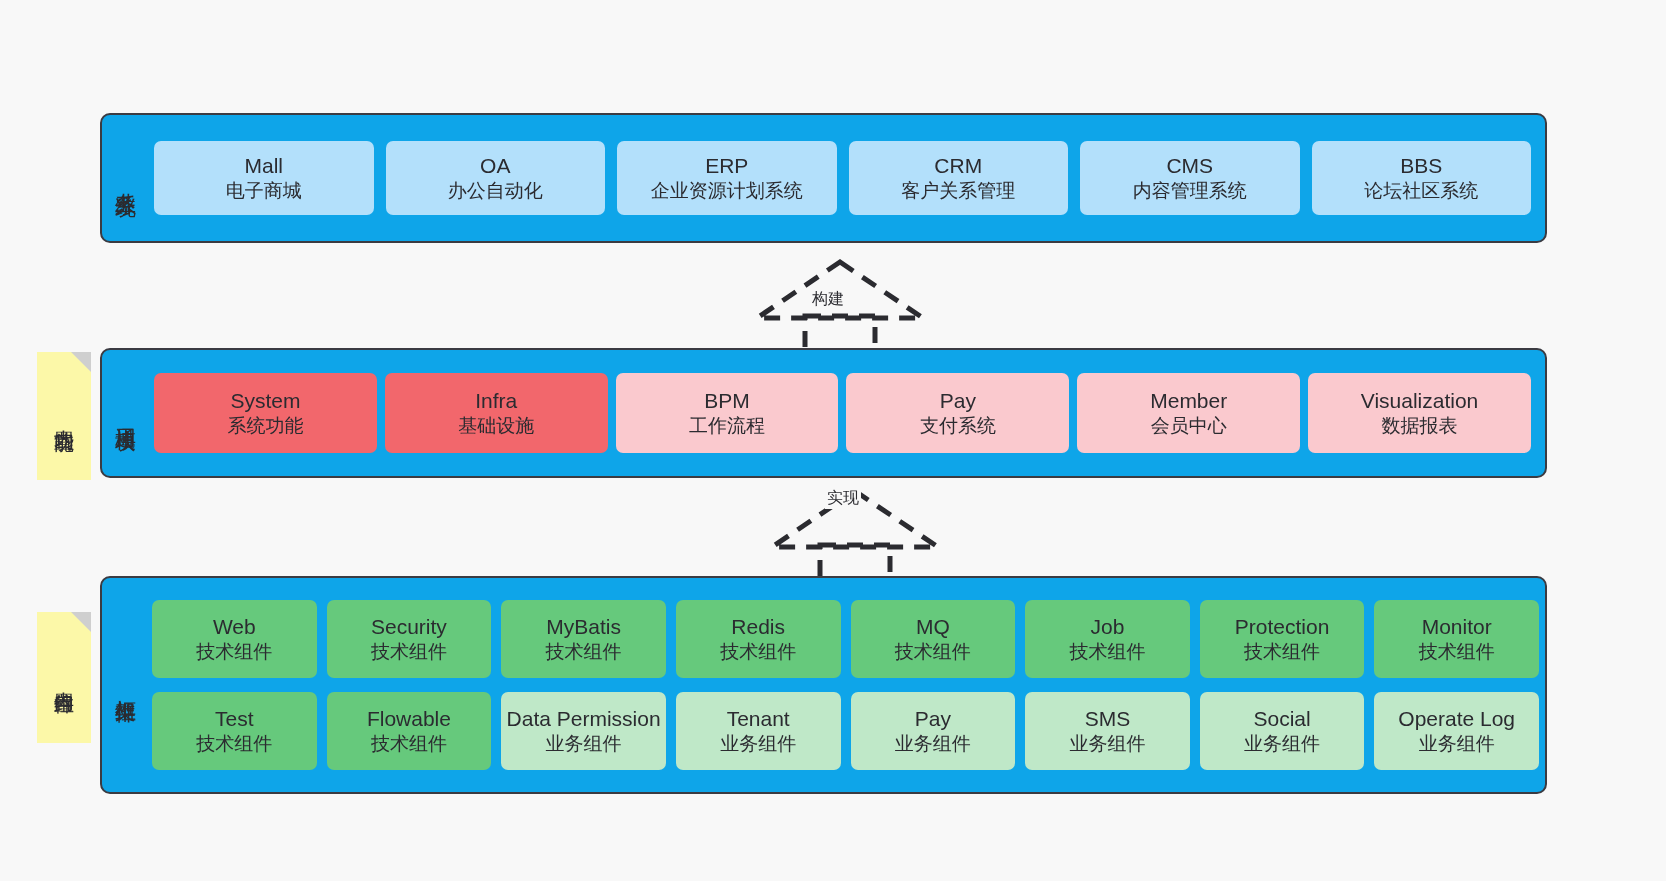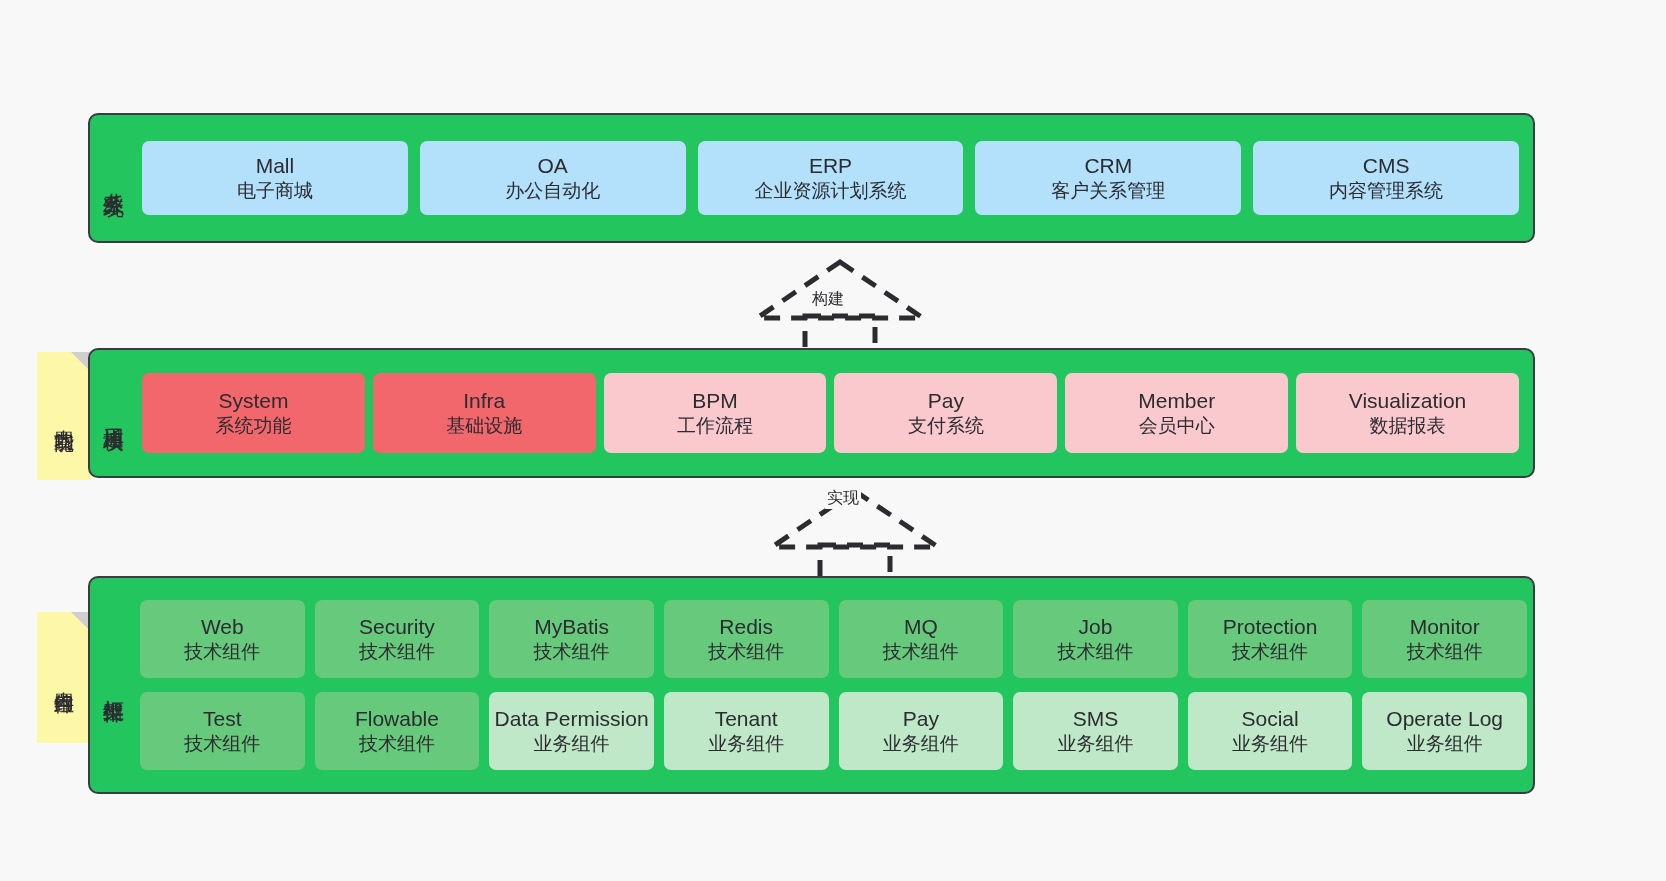--- a/index.html
+++ b/index.html
@@ -12,25 +12,26 @@
     position: relative;
     width: 1666px;
     height: 881px;
     background: #f8f8f8;
     overflow: hidden;
   }
 
   
   .layer {
     position: absolute;
-    background: #22c55e;
+    background: #0ea5e9;
     border: 2px solid #3b3b42;
     border-radius: 10px;
     display: flex;
     align-items: stretch;
+    margin-left: 12px;
   }
   .layer-title {
     width: 46px;
     flex: 0 0 46px;
     display: flex;
     align-items: center;
     justify-content: center;
     color: #2b2b30;
     font-size: 21px;
     line-height: 1.18;
@@ -163,20 +164,24 @@
         <span class="cn">企业资源计划系统</span>
       </div>
       <div class="box blue">
         <span class="en">CRM</span>
         <span class="cn">客户关系管理</span>
       </div>
       <div class="box blue">
         <span class="en">CMS</span>
         <span class="cn">内容管理系统</span>
       </div>
+      <div class="box blue">
+        <span class="en">BBS</span>
+        <span class="cn">论坛社区系统</span>
+      </div>
 
     </div>
   </div>
 
   <div class="uml-arrow" id="arrow-build">
     <svg width="190" height="95" viewBox="0 0 190 95" xmlns="http://www.w3.org/2000/svg">
       <polygon points="95,4 178,60 12,60" fill="none" stroke="#2b2b30" stroke-width="5" stroke-dasharray="16,11" stroke-linejoin="miter"></polygon>
       <rect x="60" y="58" width="70" height="40" fill="none" stroke="#2b2b30" stroke-width="5" stroke-dasharray="16,11"></rect>
     </svg>
   </div>

